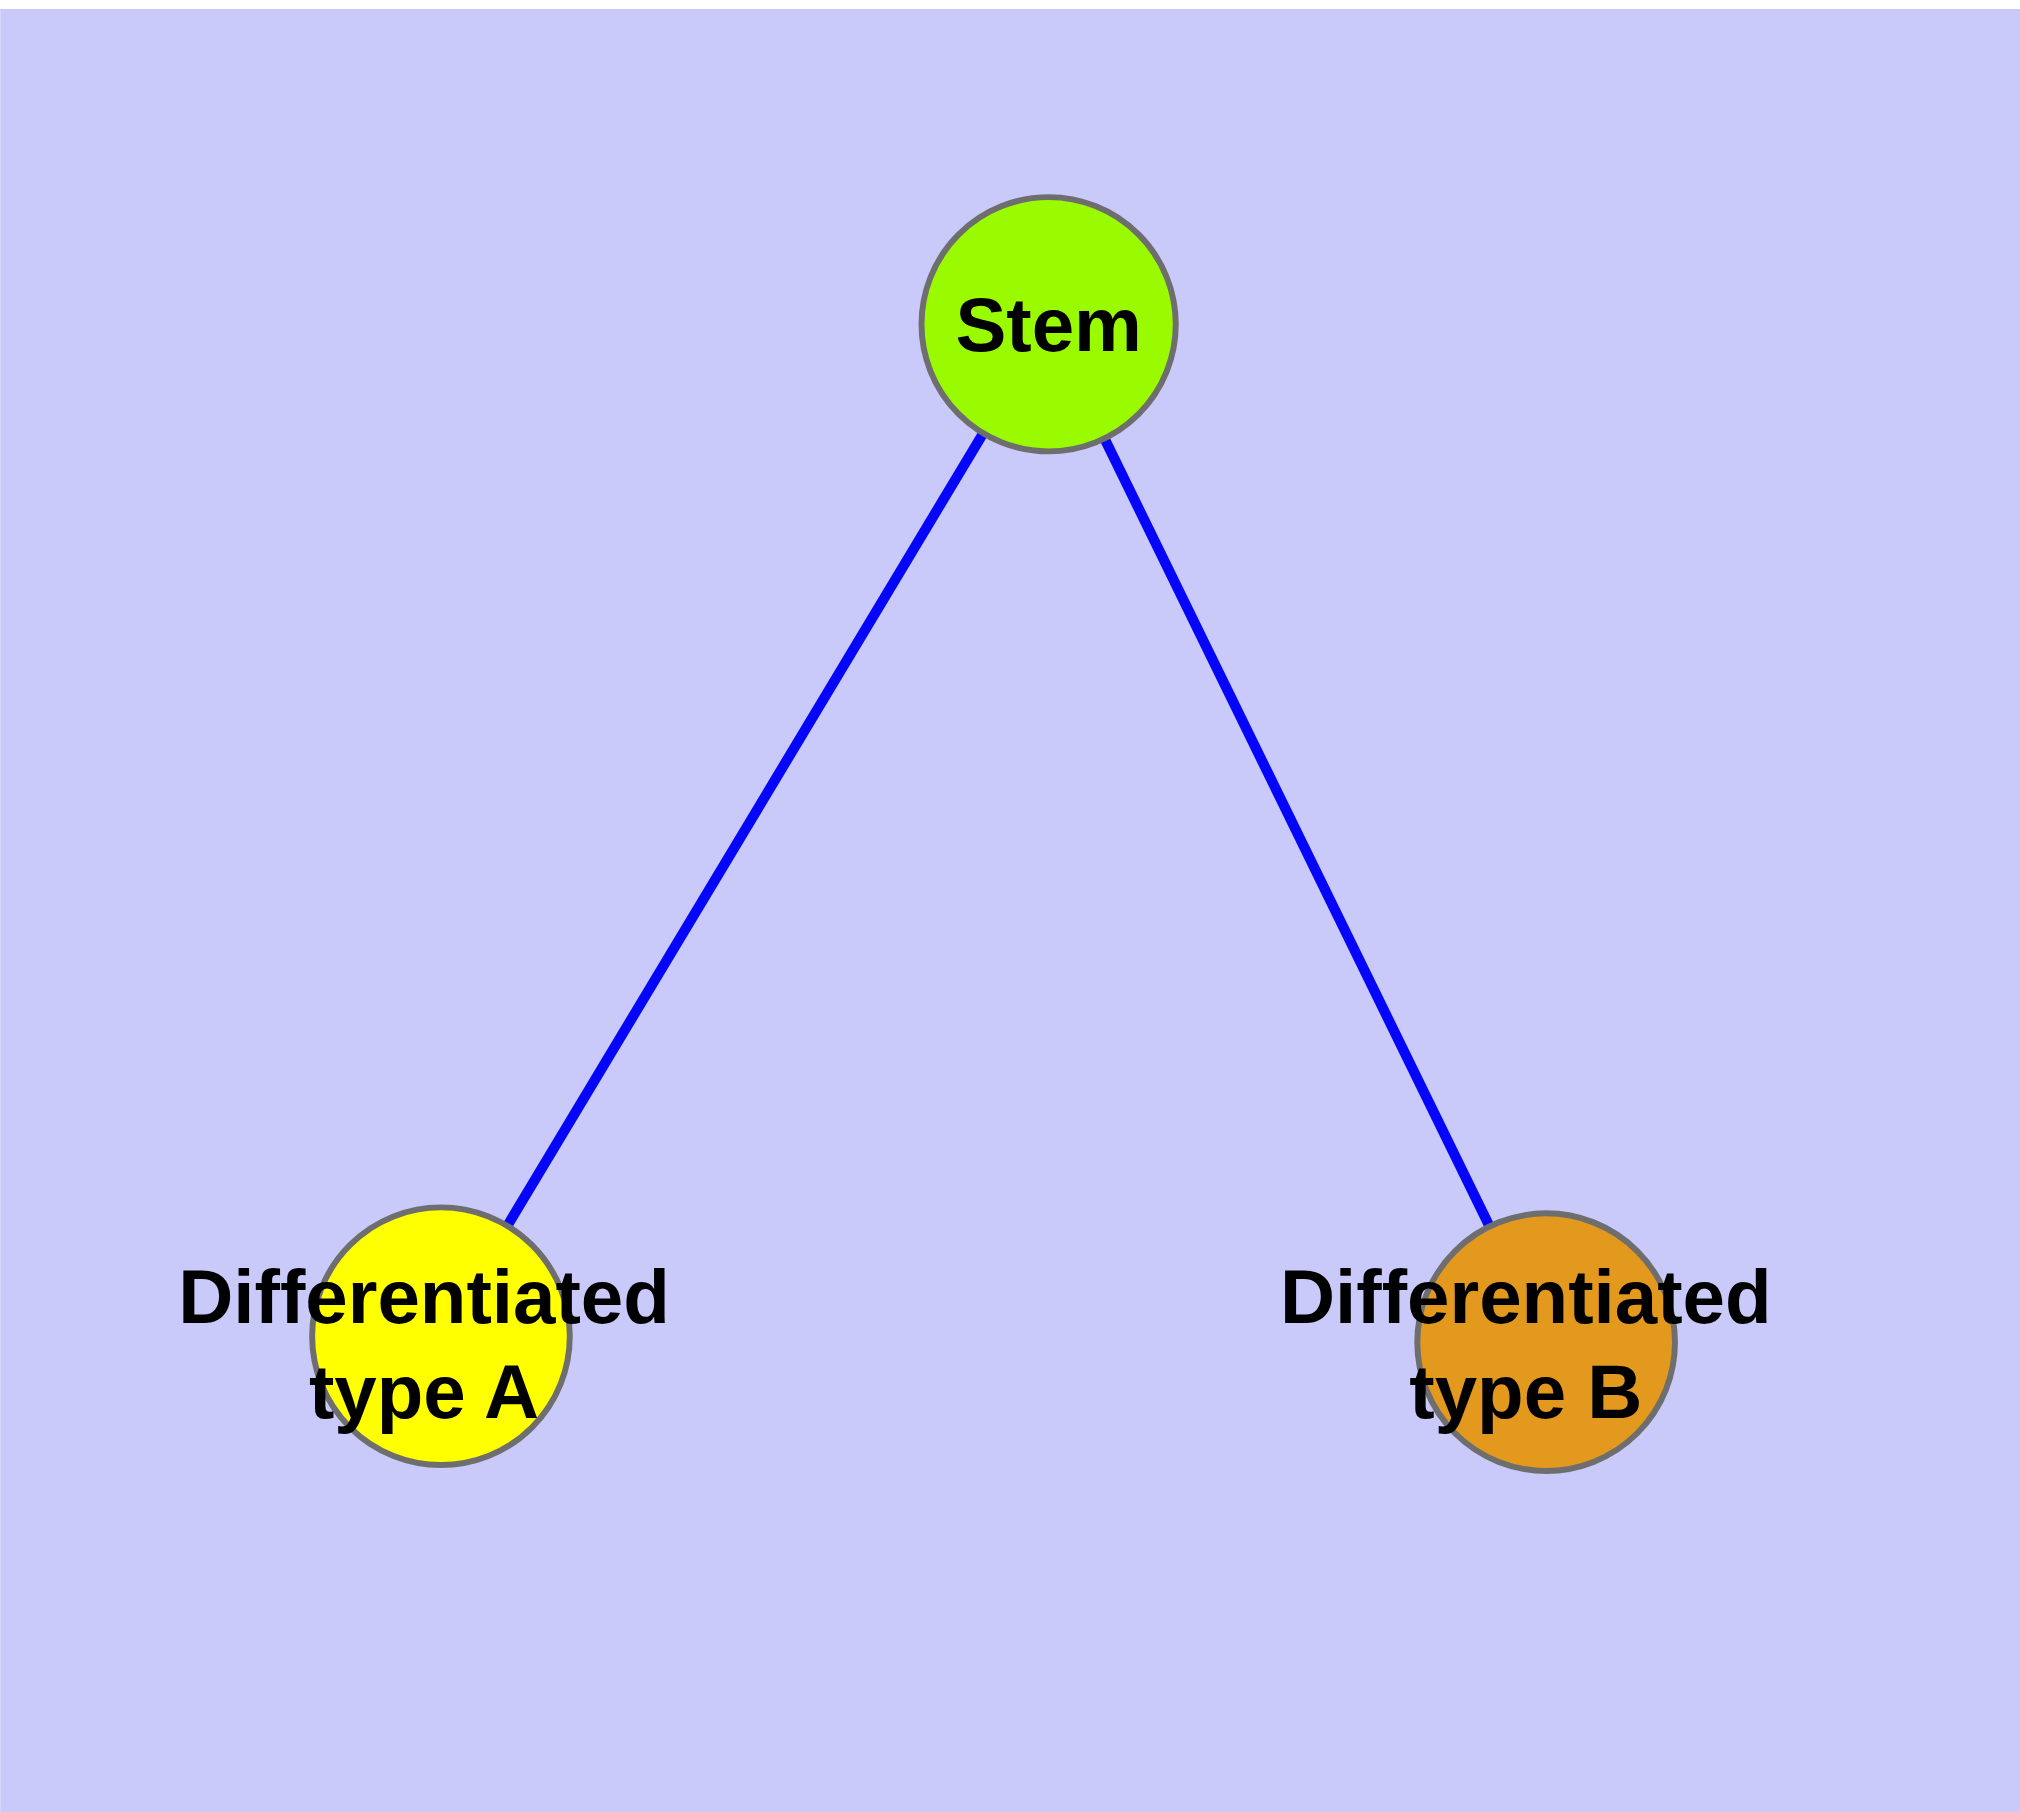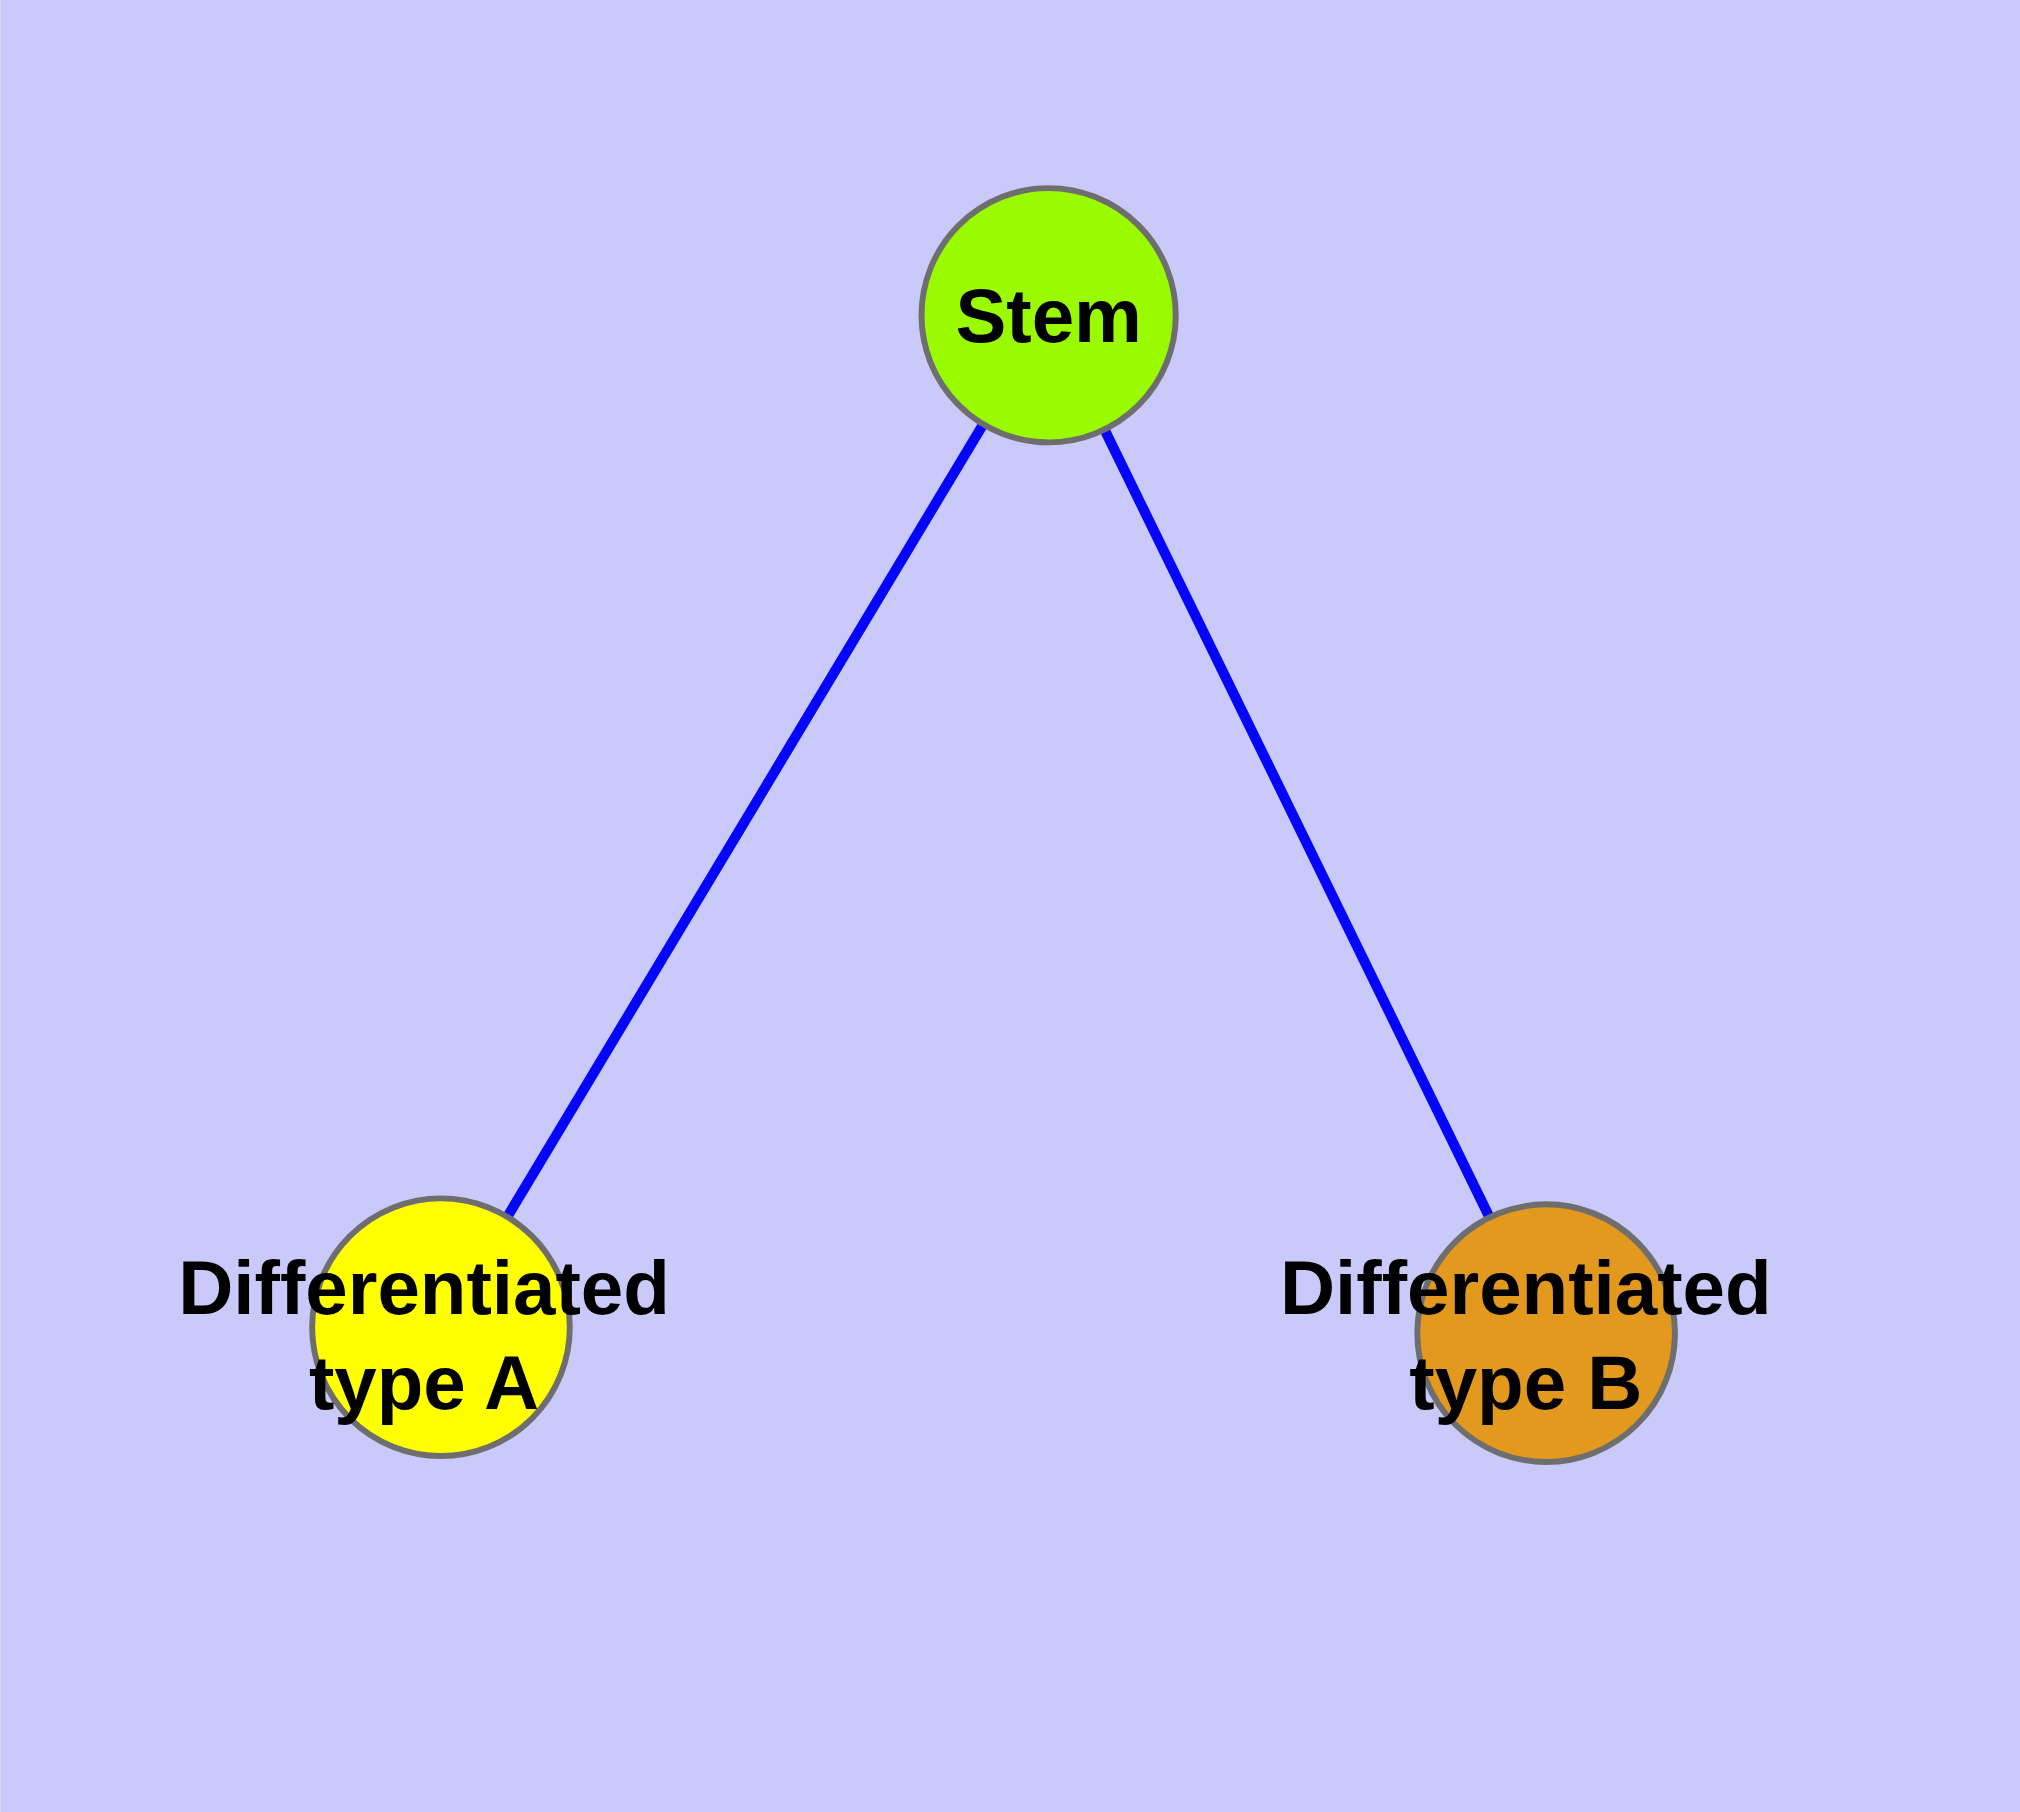--- a/index.html
+++ b/index.html
@@ -7,20 +7,21 @@
     padding: 0;
     width: 2021px;
     height: 1812px;
     overflow: hidden;
     font-family: "Liberation Sans", sans-serif;
   }
   .stage {
     position: relative;
     width: 2021px;
     height: 1300px;
+    margin-top: 9px;
   }
   svg.graph {
     display: block;
     width: 2021px;
     height: 1812px;
   }
   .node-circle {
     stroke-width: 7px;
   }
   .edge-line {

